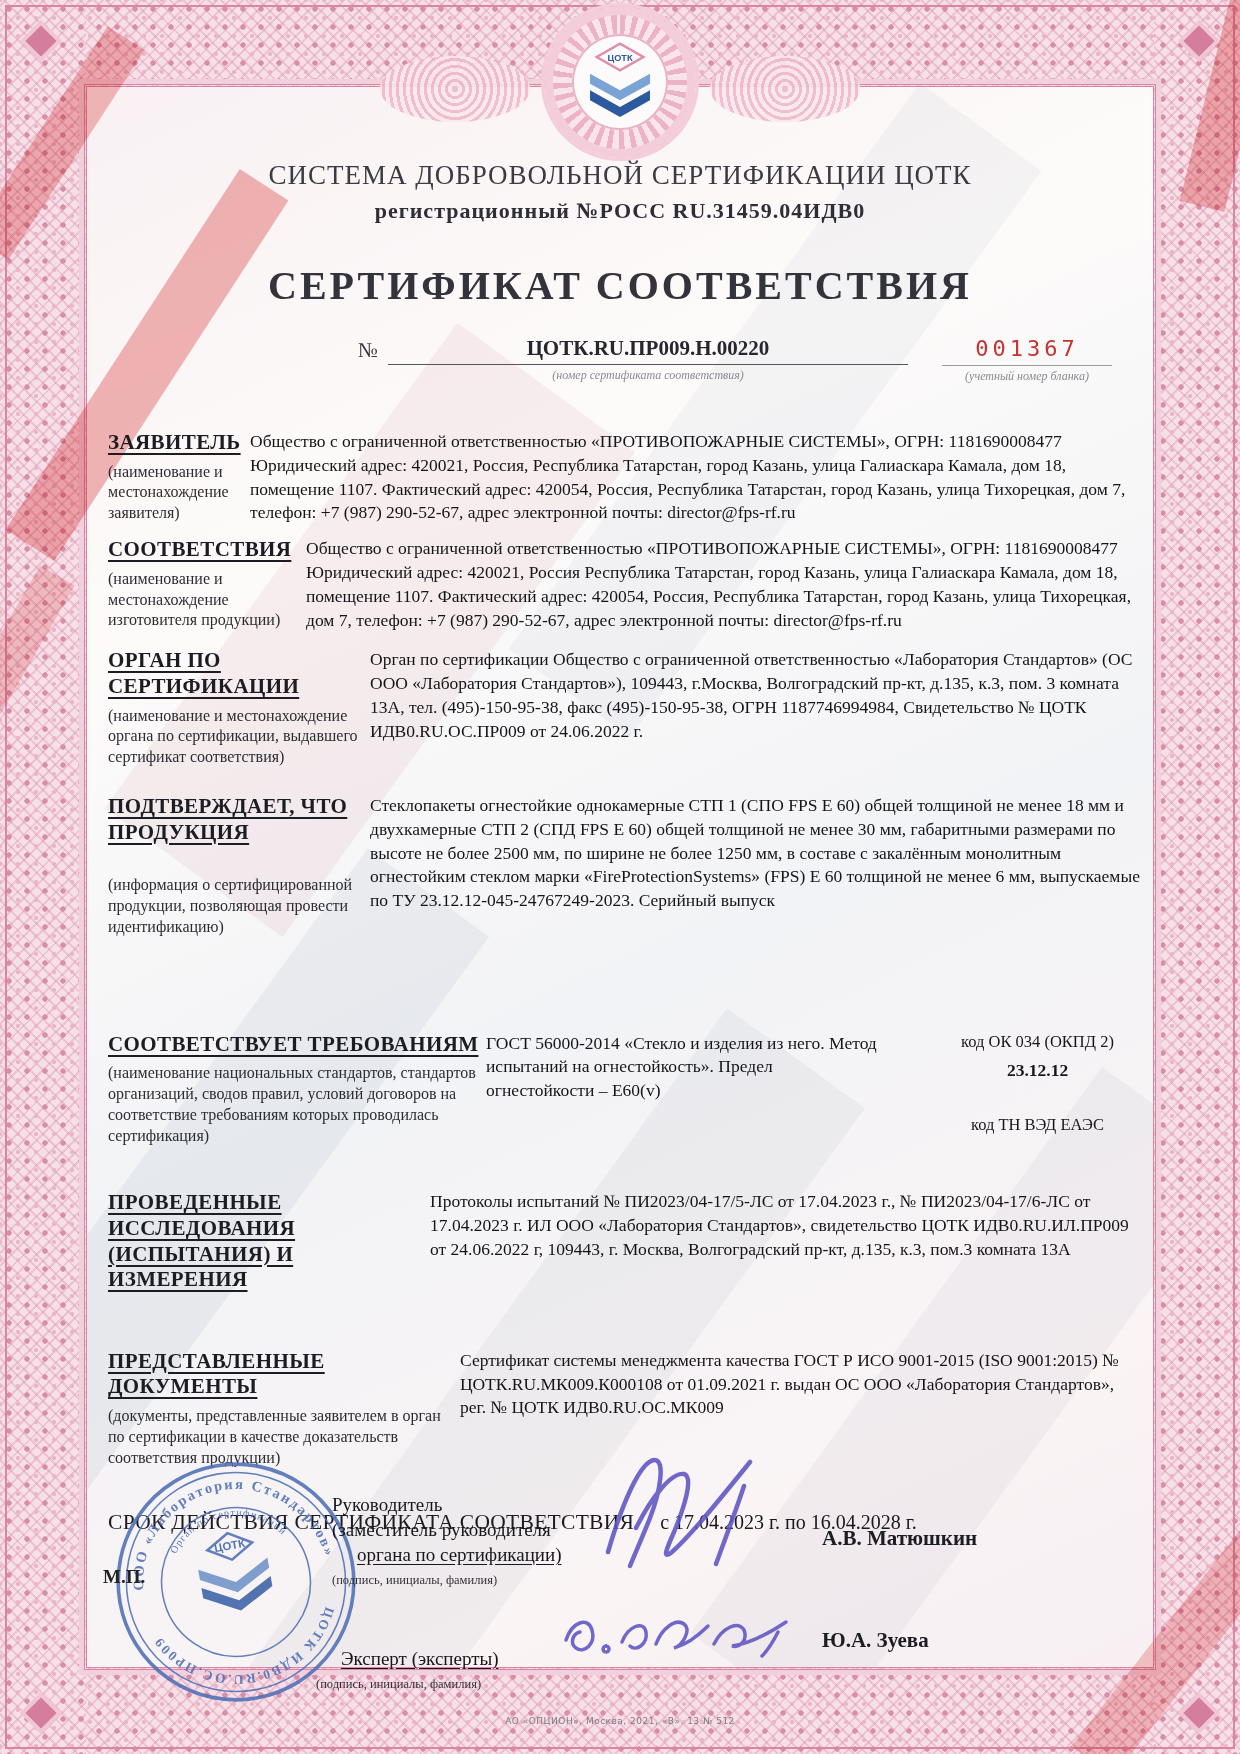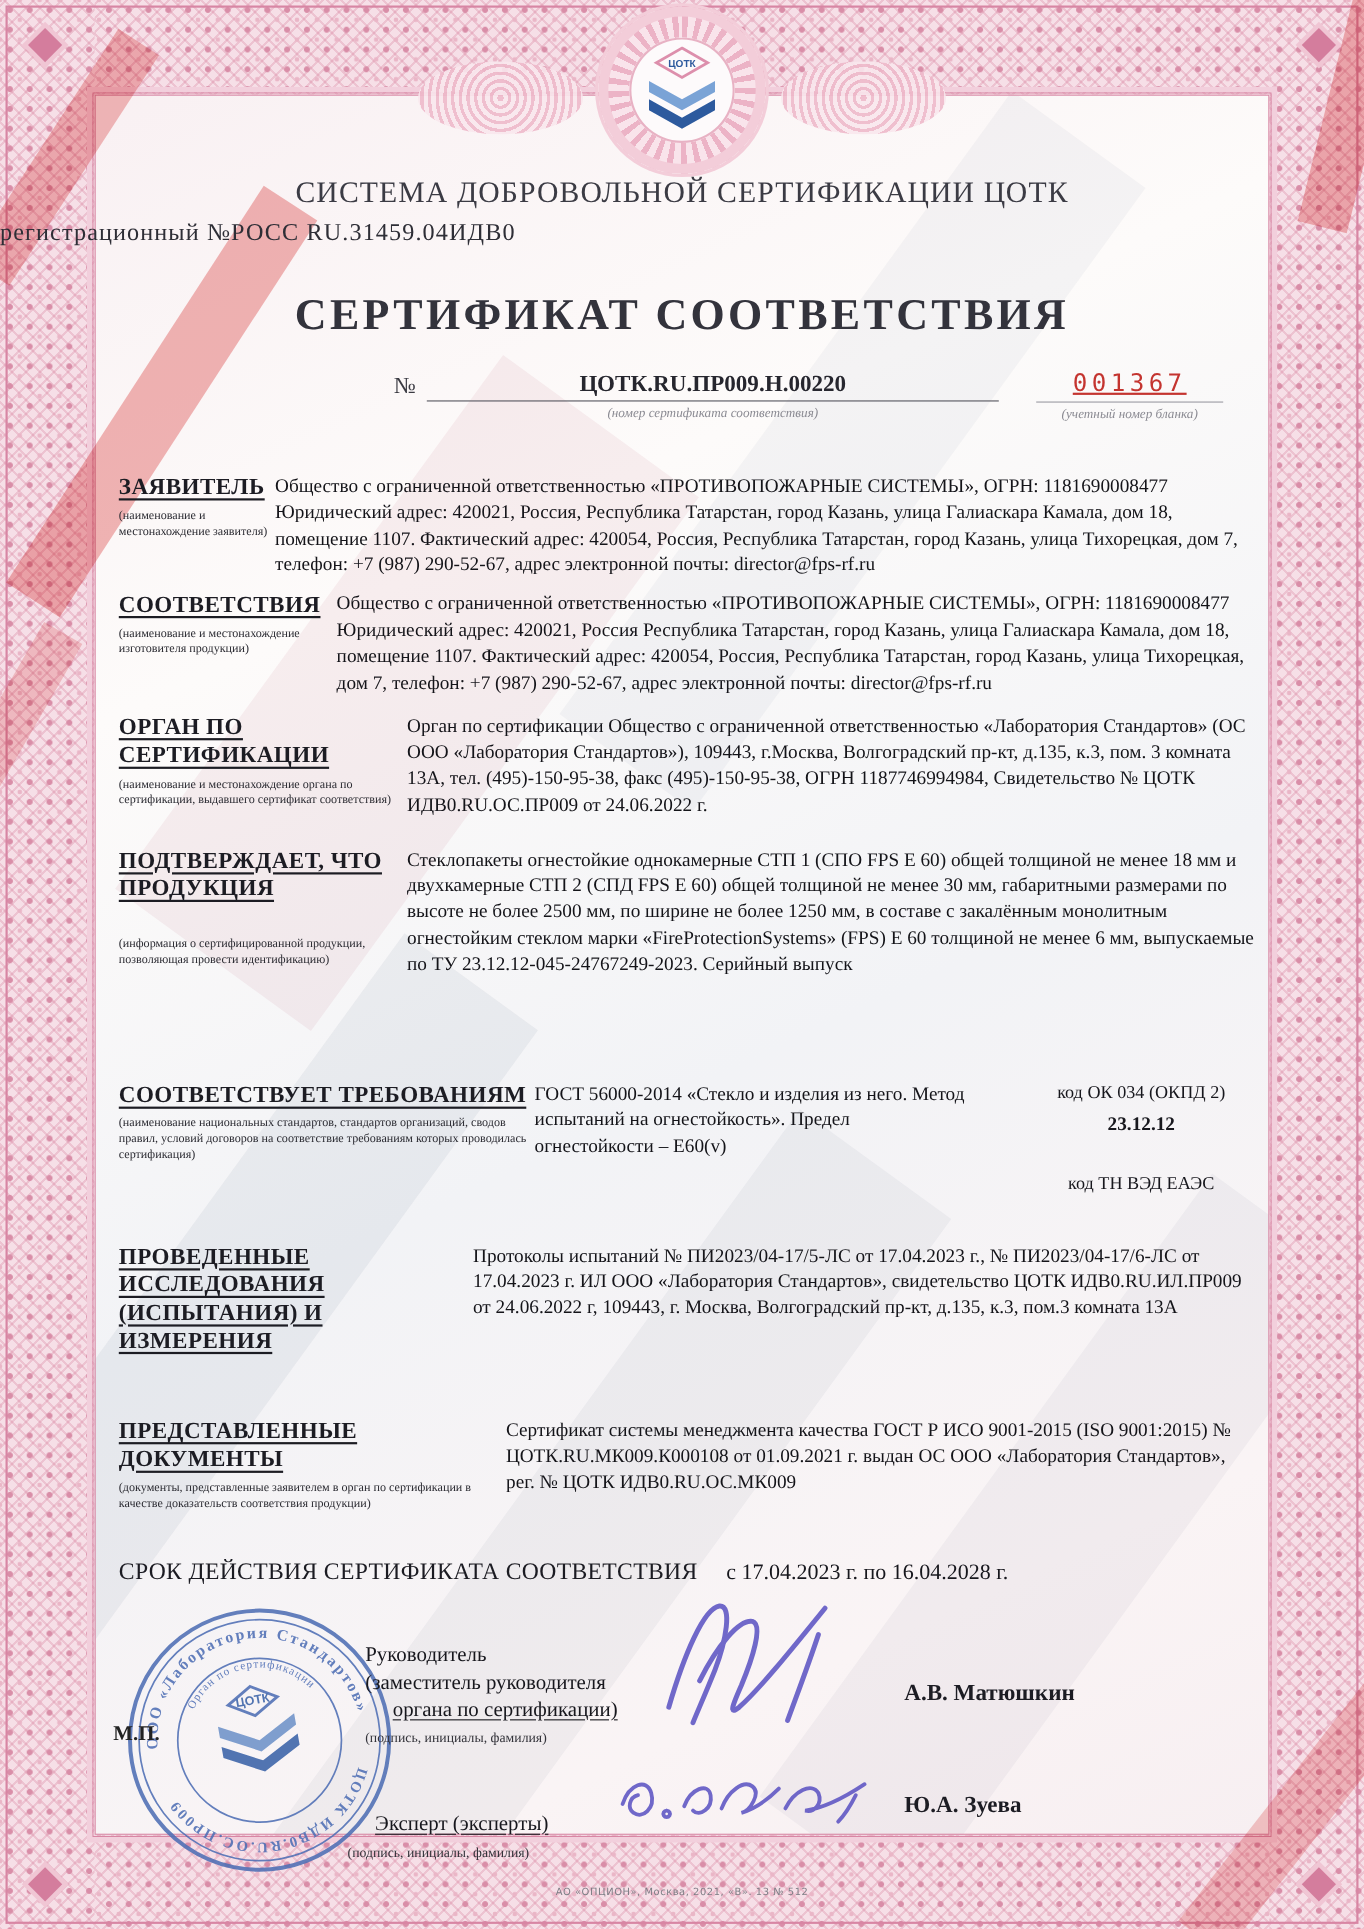--- a/index.html
+++ b/index.html
@@ -48,45 +48,45 @@
   .rosette-wing { position:absolute; top:56px; width:150px; height:66px; border-radius:50%; z-index:2;
     background:repeating-radial-gradient(circle at 50% 50%, #eeb9ca 0 3px, #f9e7ed 3px 7px); opacity:.9; }
   .wing-l { left:calc(50% - 240px); } .wing-r { left:calc(50% + 90px); }
   .rosette { position:absolute; top:6px; left:50%; transform:translateX(-50%); width:152px; height:152px; border-radius:50%;
     background:repeating-conic-gradient(#ecb3c6 0deg 5deg, #f9e4eb 5deg 11deg);
     box-shadow:inset 0 0 0 9px #f3cdd9, 0 0 0 3px #f3cdd9; z-index:3;
     display:flex; align-items:center; justify-content:center; }
   .rosette-core { width:96px; height:96px; border-radius:50%; background:#fdfafb; box-shadow:inset 0 0 0 2px #e8b2c4;
     display:flex; align-items:center; justify-content:center; }
   .sys-line { position:absolute; top:160px; left:0; width:100%; text-align:center; font-size:27px; letter-spacing:1px; color:#3b3b44; z-index:5; }
-  .reg-line { position:absolute; top:198px; left:0; width:100%; font-size:22px; font-weight:normal; letter-spacing:1px; color:#2e2e36; z-index:5; }
+  .reg-line { position:absolute; top:198px; left:0; width:100%; text-align:center; font-size:22px; font-weight:bold; letter-spacing:1px; color:#2e2e36; z-index:5; }
   .doc-title { position:absolute; top:262px; left:0; width:100%; text-align:center; font-size:40px; font-weight:bold; letter-spacing:3px; color:#33333c; z-index:5; }
 
   
   .numrow { position:absolute; top:336px; left:358px; right:128px; display:flex; align-items:flex-start; z-index:5; }
   .num-prefix { font-size:21px; color:#3a3a42; margin-right:10px; padding-top:2px; }
   .num-val-wrap { flex:1; text-align:center; }
   .num-val { font-size:21px; font-weight:bold; color:#26262e; border-bottom:1.6px solid #55555e; padding-bottom:3px; }
   .num-cap, .blank-cap { font-size:12px; font-style:italic; color:#8a8a92; margin-top:3px; }
   .blank-wrap { width:170px; margin-left:34px; text-align:center; }
-  .blank-val { font-family:"DejaVu Sans Mono", monospace; font-size:22px; letter-spacing:4px; color:#c4342f; border-bottom:1px solid #9a9aa2; padding-bottom:4px;text-decoration:underline; }
+  .blank-val { font-family:"DejaVu Sans Mono", monospace; font-size:22px; letter-spacing:4px; color:#c4342f; border-bottom:1px solid #9a9aa2; padding-bottom:4px; }
 
   
   .sections { position:absolute; top:430px; left:108px; right:100px; z-index:5; }
   .row { display:grid; }
   .r0 { grid-template-columns:142px 1fr; }
   .r1 { grid-template-columns:198px 1fr; margin-top:12px; }
   .r2 { grid-template-columns:262px 1fr; margin-top:16px; }
   .r3 { grid-template-columns:262px 1fr; margin-top:26px; }
   .r4 { grid-template-columns:378px 1fr 205px; margin-top:94px; }
   .r5 { grid-template-columns:322px 1fr; margin-top:44px; }
   .r6 { grid-template-columns:352px 1fr; margin-top:56px; }
   .sec-title { font-weight:bold; font-size:21px; line-height:1.22; letter-spacing:.4px; color:#1c1c23;
     text-decoration:underline; text-underline-offset:4px; text-decoration-thickness:2px; }
-  .sec-sub { font-size:11px; line-height:1.3; color:#2c2c33; margin-top:6px; }
+  .sec-sub { font-size:16px; line-height:1.3; color:#2c2c33; margin-top:6px; }
   .r3 .sec-sub { margin-top:30px; }
   .sec-text { font-size:17.5px; line-height:1.36; color:#141419; }
   .r4 .sec-text { max-width:392px; }
   .codes { text-align:center; font-size:16.5px; color:#17171d; }
   .codes .c2 { font-weight:bold; font-size:17.5px; margin-top:8px; }
   .codes .c3 { margin-top:34px; }
 
   .validity { display:flex; align-items:baseline; gap:26px; margin-top:42px; }
   .validity-label { font-weight:normal; font-size:21.5px; letter-spacing:.3px; color:#1b1b22; }
   .validity-value { font-size:20px; color:#17171d; }

